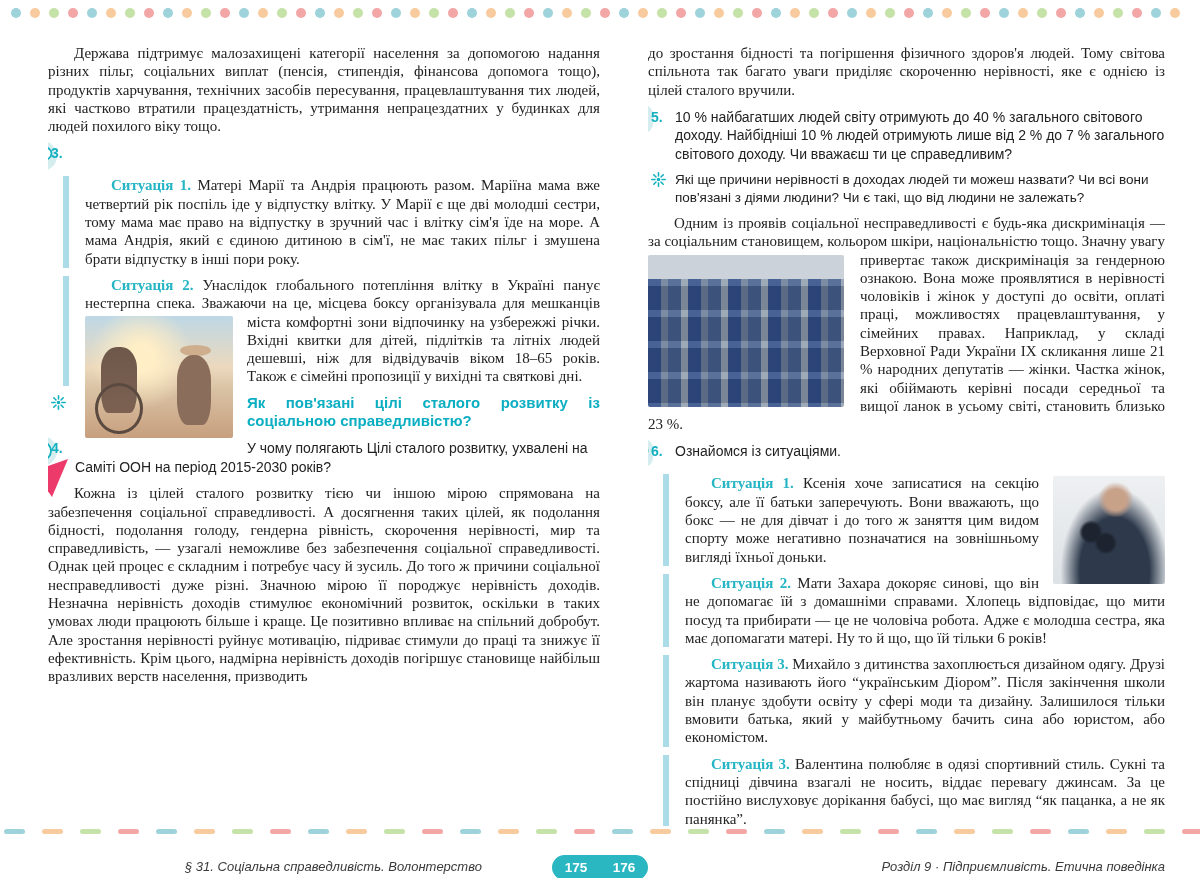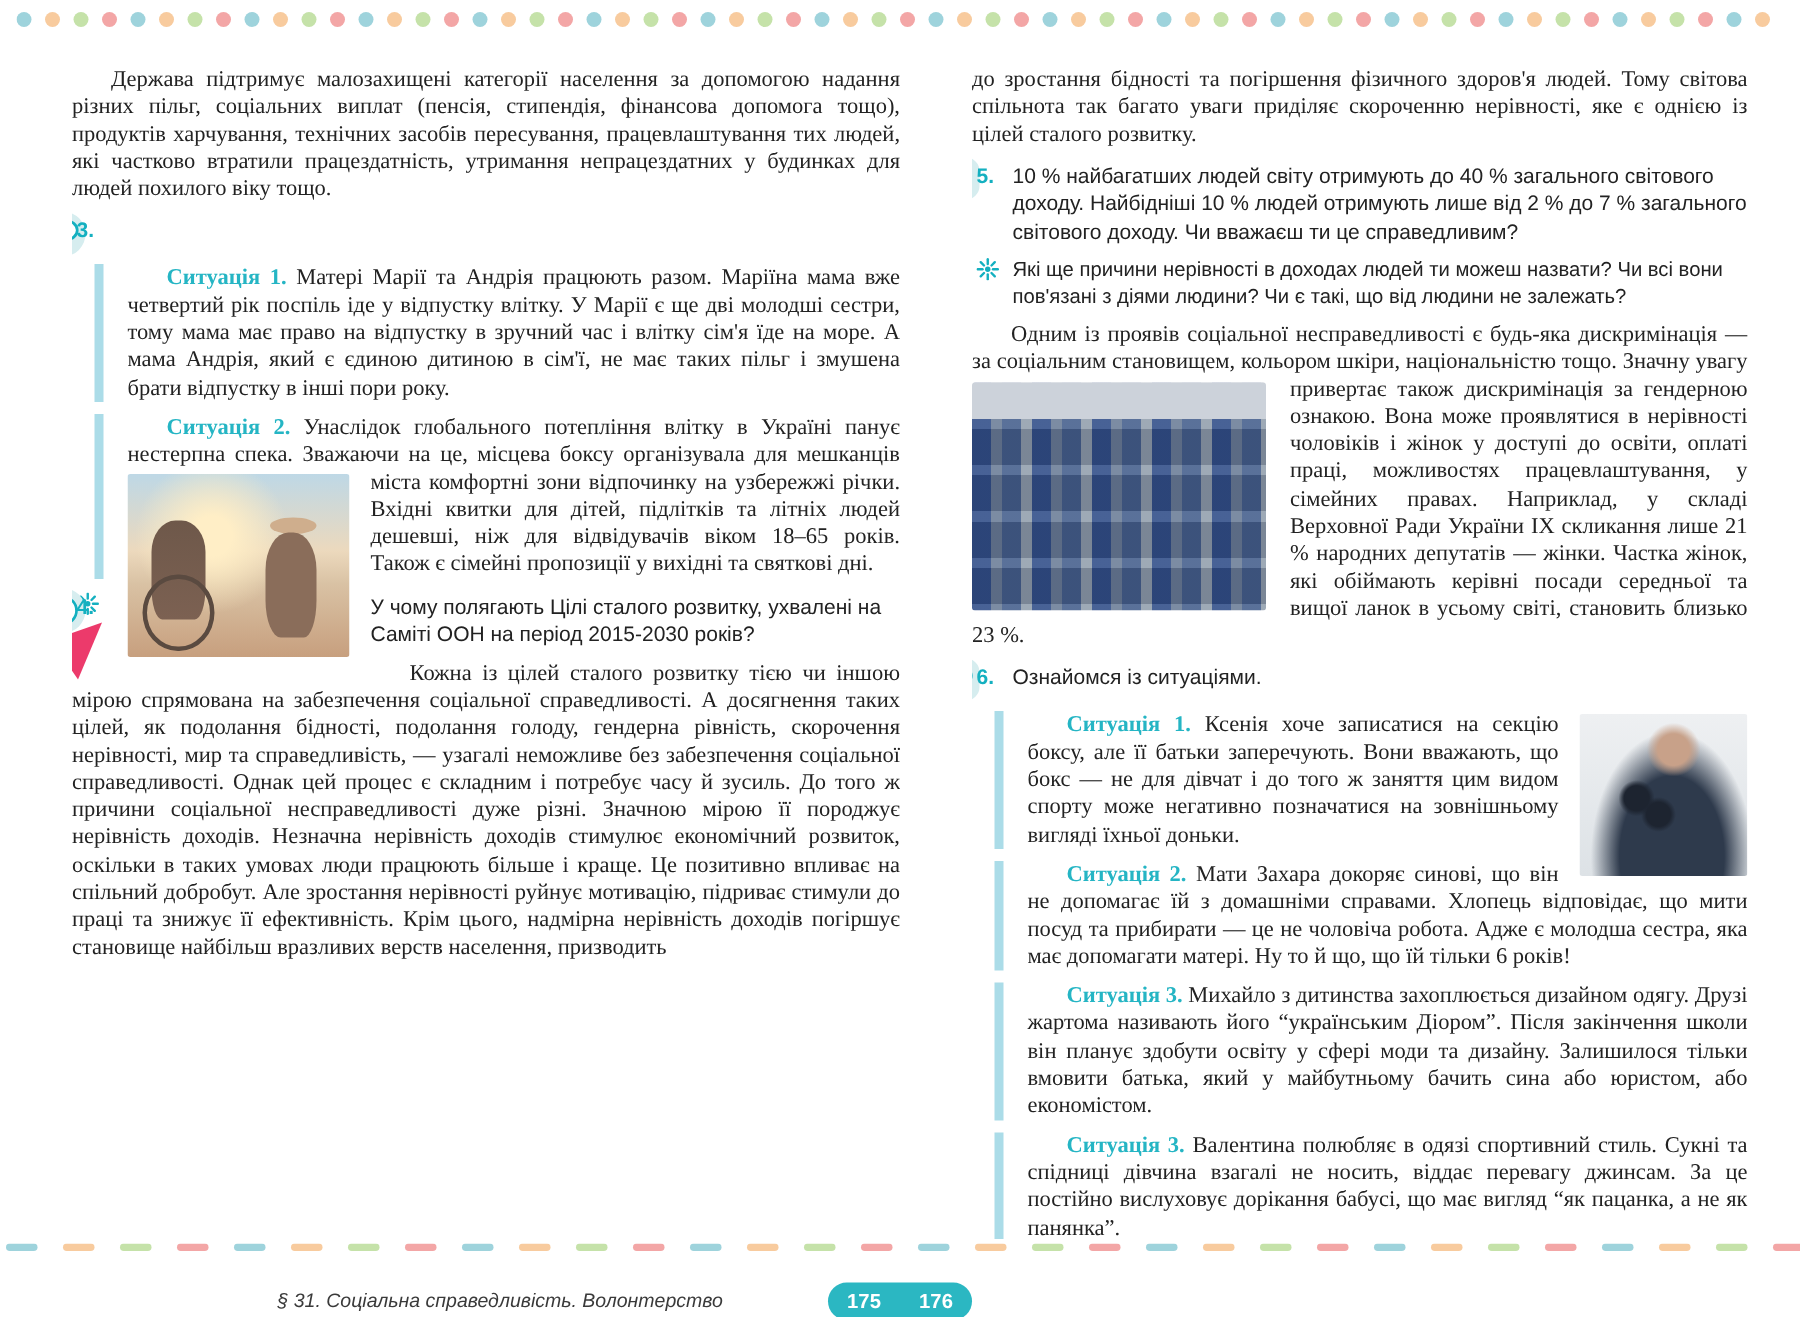--- a/index.html
+++ b/index.html
@@ -185,20 +185,21 @@
             <line x1="2.8" y1="2.8" x2="5" y2="5"></line>
               <line x1="10" y1="10" x2="12.2" y2="12.2"></line>
             <line x1="12.2" y1="2.8" x2="10" y2="5"></line>
               <line x1="5" y1="10" x2="2.8" y2="12.2"></line>
           </g>
           <circle cx="7.5" cy="7.5" r="1.8" fill="#14b0c0"></circle>
         </svg>
       </span>
     </div>
 
+    <p class="body heading">Як пов'язані цілі сталого розвитку із соціальною справедливістю?</p>
 
     <div class="task">
       <span class="icon-pill pill-edge">
         <svg width="28" height="28" viewBox="0 0 28 28">
           <circle cx="15" cy="14" r="9" fill="#fff" stroke="#14b0c0" stroke-width="1.8"></circle>
           <line x1="15" y1="14" x2="15" y2="8.5" stroke="#14b0c0" stroke-width="1.8" stroke-linecap="round"></line>
           <line x1="15" y1="14" x2="19.5" y2="14" stroke="#14b0c0" stroke-width="1.8" stroke-linecap="round"></line>
           <circle cx="6" cy="9" r="1.1" fill="#14b0c0"></circle>
             <circle cx="4.6" cy="13.5" r="1.1" fill="#14b0c0"></circle>
           <circle cx="6" cy="18" r="1.1" fill="#14b0c0"></circle>
@@ -212,21 +213,21 @@
       </span>
       <span class="num">4.</span>
       <span>У чому полягають Цілі сталого розвитку, ухвалені на Саміті ООН на період 2015-2030 років?</span>
     </div>
 
     <p class="body indent">Кожна із цілей сталого розвитку тією чи іншою мірою спрямована на забезпечення соціальної справедливості. А досягнення таких цілей, як подолання бідності, подолання голоду, гендерна рівність, скорочення нерівності, мир та справедливість, — узагалі неможливе без забезпечення соціальної справедливості. Однак цей процес є складним і потребує часу й зусиль. До того ж причини соціальної несправедливості дуже різні. Значною мірою її породжує нерівність доходів. Незначна нерівність доходів стимулює економічний розвиток, оскільки в таких умовах люди працюють більше і краще. Це позитивно впливає на спільний добробут. Але зростання нерівності руйнує мотивацію, підриває стимули до праці та знижує її ефективність. Крім цього, надмірна нерівність доходів погіршує становище найбільш вразливих верств населення, призводить</p>
   </div>
 
   <div class="col col-right">
 
-    <p class="body">до зростання бідності та погіршення фізичного здоров'я людей. Тому світова спільнота так багато уваги приділяє скороченню нерівності, яке є однією із цілей сталого розвитку.</p>
+    <p class="body">до зростання бідності та погіршення фізичного здоров'я людей. Тому світова спільнота так багато уваги приділяє скороченню нерівності, яке є однією із цілей сталого вручили.</p>
 
     <div class="task">
       <span class="icon-pill pill-gutter">
         <svg width="30" height="30" viewBox="0 0 30 30">
           <circle cx="14" cy="12" r="8.5" fill="#fff" stroke="#14b0c0" stroke-width="1.8"></circle>
           <line x1="20" y1="18.5" x2="25.5" y2="25" stroke="#14b0c0" stroke-width="3" stroke-linecap="round"></line>
           <text x="14" y="16" text-anchor="middle" font-family="Liberation Sans, sans-serif" font-size="11" font-weight="bold" fill="#14b0c0">?</text>
         </svg>
       </span>
       <span class="num">5.</span>
@@ -326,15 +327,16 @@
       <span class="dash" style="background: rgb(197, 226, 169);"></span>
       <span class="dash" style="background: rgb(243, 166, 166);"></span>
     </div>
 
   <div class="footer">
     <span class="f-left">§ 31.  Соціальна справедливість. Волонтерство</span>
     <span class="pagepill">
       <span>175</span>
       <span>176</span>
     </span>
+    <span class="f-right">Розділ 9 · Підприємливість. Етична поведінка</span>
   </div>
 
 </div>
 
 </body></html>

